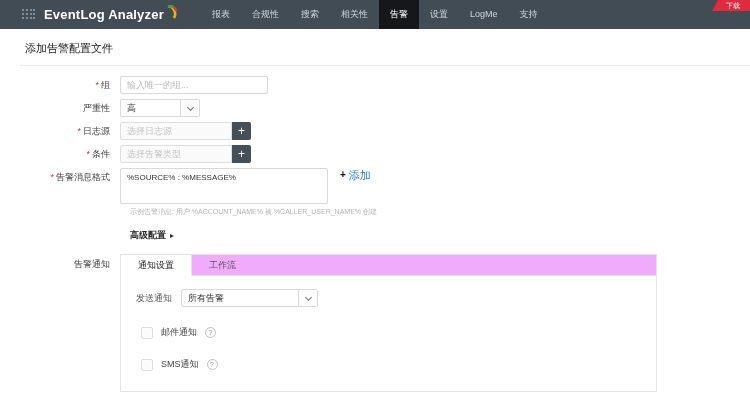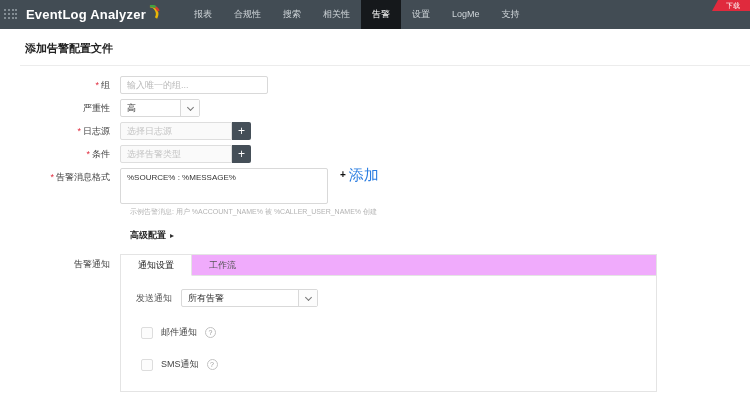--- a/index.html
+++ b/index.html
@@ -1,32 +1,32 @@
 <!DOCTYPE html>
 <html><head>
 <meta charset="utf-8">
 <style>
   * { margin:0; padding:0; box-sizing:border-box; }
   html,body { width:750px; height:404px; overflow:hidden; background:#fff;
     font-family:"Liberation Sans","DejaVu Sans",sans-serif; }
 
   
-  .header { position:relative; height:29px; background:#424c54; display:flex; align-items:center; padding-left:4px; }
+  .header { position:relative; height:29px; background:#424c54; display:flex; align-items:center; padding-left:22px; }
   .grid-icon { width:14px; height:11px; display:grid; grid-template-columns:repeat(4,1fr); grid-template-rows:repeat(3,1fr); gap:1px; margin-right:8px; cursor:pointer; }
   .grid-icon i { background:#9aa3aa; border-radius:50%; width:2px; height:2px; }
   .logo { color:#fff; font-size:13px; font-weight:bold; letter-spacing:.2px; display:flex; align-items:center; cursor:pointer; }
   .swoosh { margin-left:2px; margin-top:-4px; }
   .nav { display:flex; height:29px; margin-left:22px; }
   .nav-item { color:#cfd5d9; font-size:9px; line-height:29px; padding:0 11px; cursor:pointer; white-space:nowrap; }
   .nav-item.active { background:#15181b; color:#fff; }
   .dl-btn { position:absolute; top:0; right:0; background:#e02a3d; color:#fff; font-size:7px; line-height:11px; padding:0 10px 0 14px; border:none; cursor:pointer; clip-path:polygon(6px 0,100% 0,100% 100%,0 100%); }
 
   
   .main { padding:12px 0 0 25px; }
-  .page-title { font-size:11px; font-weight:bold; color:#222; }
+  .page-title { font-size:11px; font-weight:normal; color:#222; }
   .title-divider { border:none; border-top:1px solid #ececec; margin:9px 0 0 -5px; width:755px; }
 
   .form { margin-top:10px; }
   .frow { display:flex; align-items:center; margin-bottom:5px; }
   .frow.top { align-items:flex-start; }
   .flabel { width:95px; text-align:right; font-size:9px; color:#444; padding-right:10px; flex:none; line-height:18px; }
   .ast { color:#e02a3d; margin-right:2px; font-size:9px; }
 
   .tinput { height:18px; border:1px solid #d9d9d9; border-radius:2px; font-size:9px; padding:0 6px; color:#333; outline:none; font-family:inherit; }
   .tinput::placeholder { color:#b9b9b9; }
@@ -40,21 +40,21 @@
   .fs-chev { width:19px; border-left:1px solid #d9d9d9; background:#fcfcfc; display:flex; align-items:center; justify-content:center; }
   .chev { width:5px; height:5px; border-right:1px solid #777; border-bottom:1px solid #777; transform:rotate(45deg); margin-top:-2px; }
   .w80 { width:80px; }
   .w137 { width:137px; }
 
   .plus-btn { width:19px; height:18px; background:#454f58; color:#fff; border:none; font-size:12px; line-height:16px; cursor:pointer; border-radius:0 2px 2px 0; padding:0; }
 
   .msg-area { width:208px; height:36px; border:1px solid #d9d9d9; border-radius:2px; font-size:8px; padding:4px 6px; color:#333; resize:none; outline:none; font-family:inherit; }
   .add-link { display:flex; align-items:flex-start; margin-left:12px; margin-top:2px; cursor:pointer; }
   .add-plus { font-size:10px; font-weight:bold; color:#111; margin-right:3px; line-height:10px; }
-  .add-text { font-size:15px; color:#2a7de1; line-height:10px; }
+  .add-text { font-size:11px; color:#2a7de1; line-height:10px; }
 
   .hint { font-size:7px; color:#b3b3b3; margin:-2px 0 0 105px; }
 
   .advanced { display:flex; align-items:center; margin:12px 0 0 105px; cursor:pointer; }
   .advanced .txt { font-size:9px; font-weight:bold; color:#2b2b2b; }
   .advanced .arr { font-size:8px; color:#2b2b2b; margin-left:4px; }
 
   .notif-row { display:flex; align-items:flex-start; margin-top:12px; }
   .panel { width:537px; border:1px solid #e4e4e4; background:#fff; }
   .tabbar { display:flex; background:#f0abfc; border-bottom:1px solid #e4e4e4; height:21px; }

